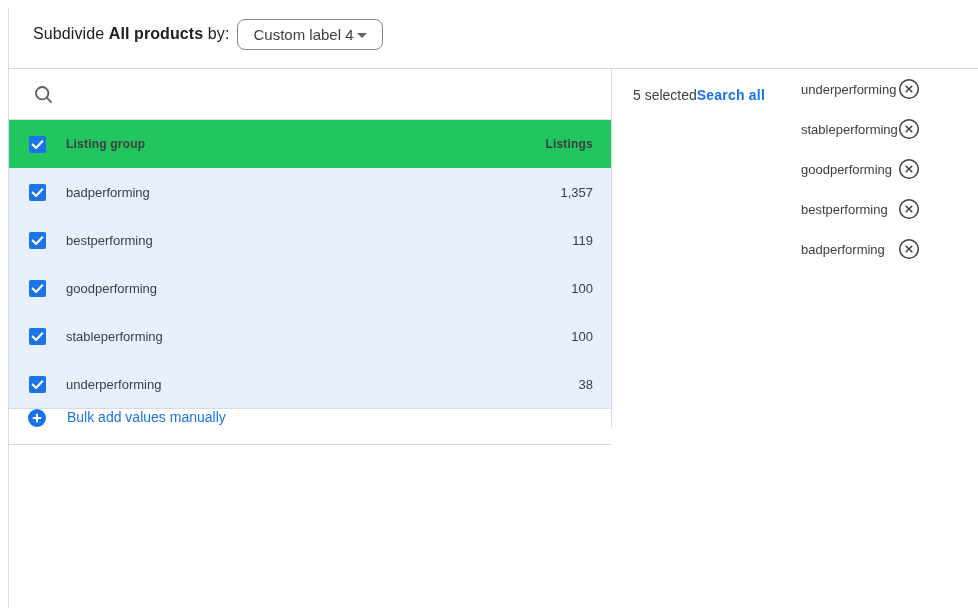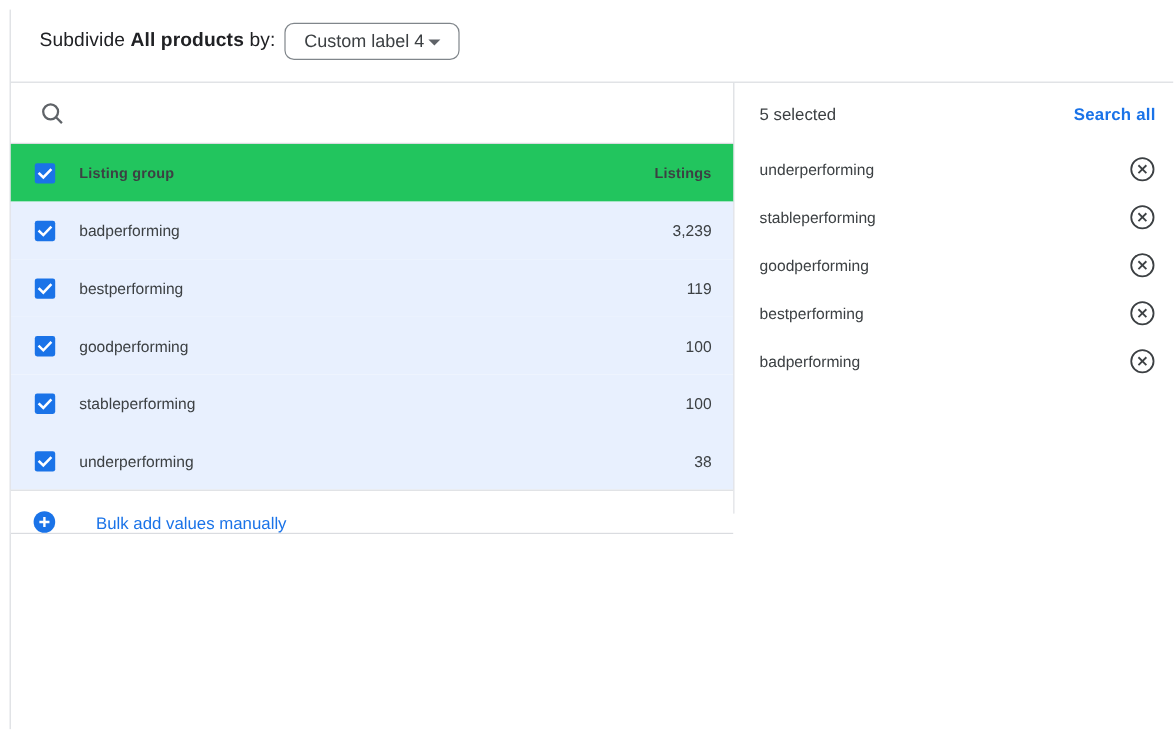--- a/index.html
+++ b/index.html
@@ -43,27 +43,27 @@
   .th-label{flex:1;font-size:12px;font-weight:bold;color:var(--text);letter-spacing:.2px;}
   .th-value{font-size:12px;font-weight:bold;color:var(--text);letter-spacing:.2px;}
 
   .row{height:48px;flex:none;display:flex;align-items:center;padding:0 18px 0 20px;background:var(--row-bg);cursor:pointer;}
   .row-label{flex:1;font-size:13px;color:var(--text);}
   .row-value{font-size:13px;color:var(--text);}
 
   .spacer{flex:1;}
 
   .bulk-row{height:37px;flex:none;margin-bottom:2px;border-top:1px solid var(--border);border-bottom:1px solid var(--border);
-    display:flex;align-items:flex-end;padding-left:19px;gap:34px;cursor:pointer;background:#fff;}
+    display:flex;align-items:flex-start;padding-left:19px;gap:21px;cursor:pointer;background:#fff;}
   .plus{width:18px;height:18px;flex:none;border-radius:50%;background:var(--accent);display:flex;align-items:center;justify-content:center;}
   .plus svg{display:block;width:18px;height:18px;fill:none;stroke:#fff;stroke-width:2;}
   .bulk-label{font-size:14px;color:var(--accent);}
 
   
-  .right{flex:1;display:flex;flex-direction:column;min-width:0;}
+  .right{flex:1;display:flex;flex-direction:row;min-width:0;}
   .right-header{height:52px;flex:none;display:flex;align-items:center;justify-content:space-between;padding:0 15px 0 21px;}
   .sel-count{font-size:14px;color:var(--text);}
   .clear{font-size:14px;font-weight:bold;color:var(--accent);text-decoration:none;cursor:pointer;letter-spacing:.2px;}
   .chip{height:40px;flex:none;display:flex;align-items:center;justify-content:space-between;padding:0 15px 0 21px;}
   .chip-label{font-size:13px;color:var(--text);}
   .remove{width:22px;height:22px;color:var(--text);cursor:pointer;}
   .remove svg{display:block;width:22px;height:22px;fill:none;stroke:currentColor;stroke-width:1.5;}
 </style>
 </head>
 <body>
@@ -106,21 +106,21 @@
         </div>
 
         <div>
             <div class="row">
               <span class="cb">
                 <svg viewBox="0 0 17 17">
                   <polyline points="3.9,8.8 7.1,11.9 13.1,5.6"></polyline>
                 </svg>
               </span>
               <span class="row-label">badperforming</span>
-              <span class="row-value">3,239</span>
+              <span class="row-value">1,357</span>
             </div>
             <div class="row">
               <span class="cb">
                 <svg viewBox="0 0 17 17">
                   <polyline points="3.9,8.8 7.1,11.9 13.1,5.6"></polyline>
                 </svg>
               </span>
               <span class="row-label">bestperforming</span>
               <span class="row-value">119</span>
             </div>

